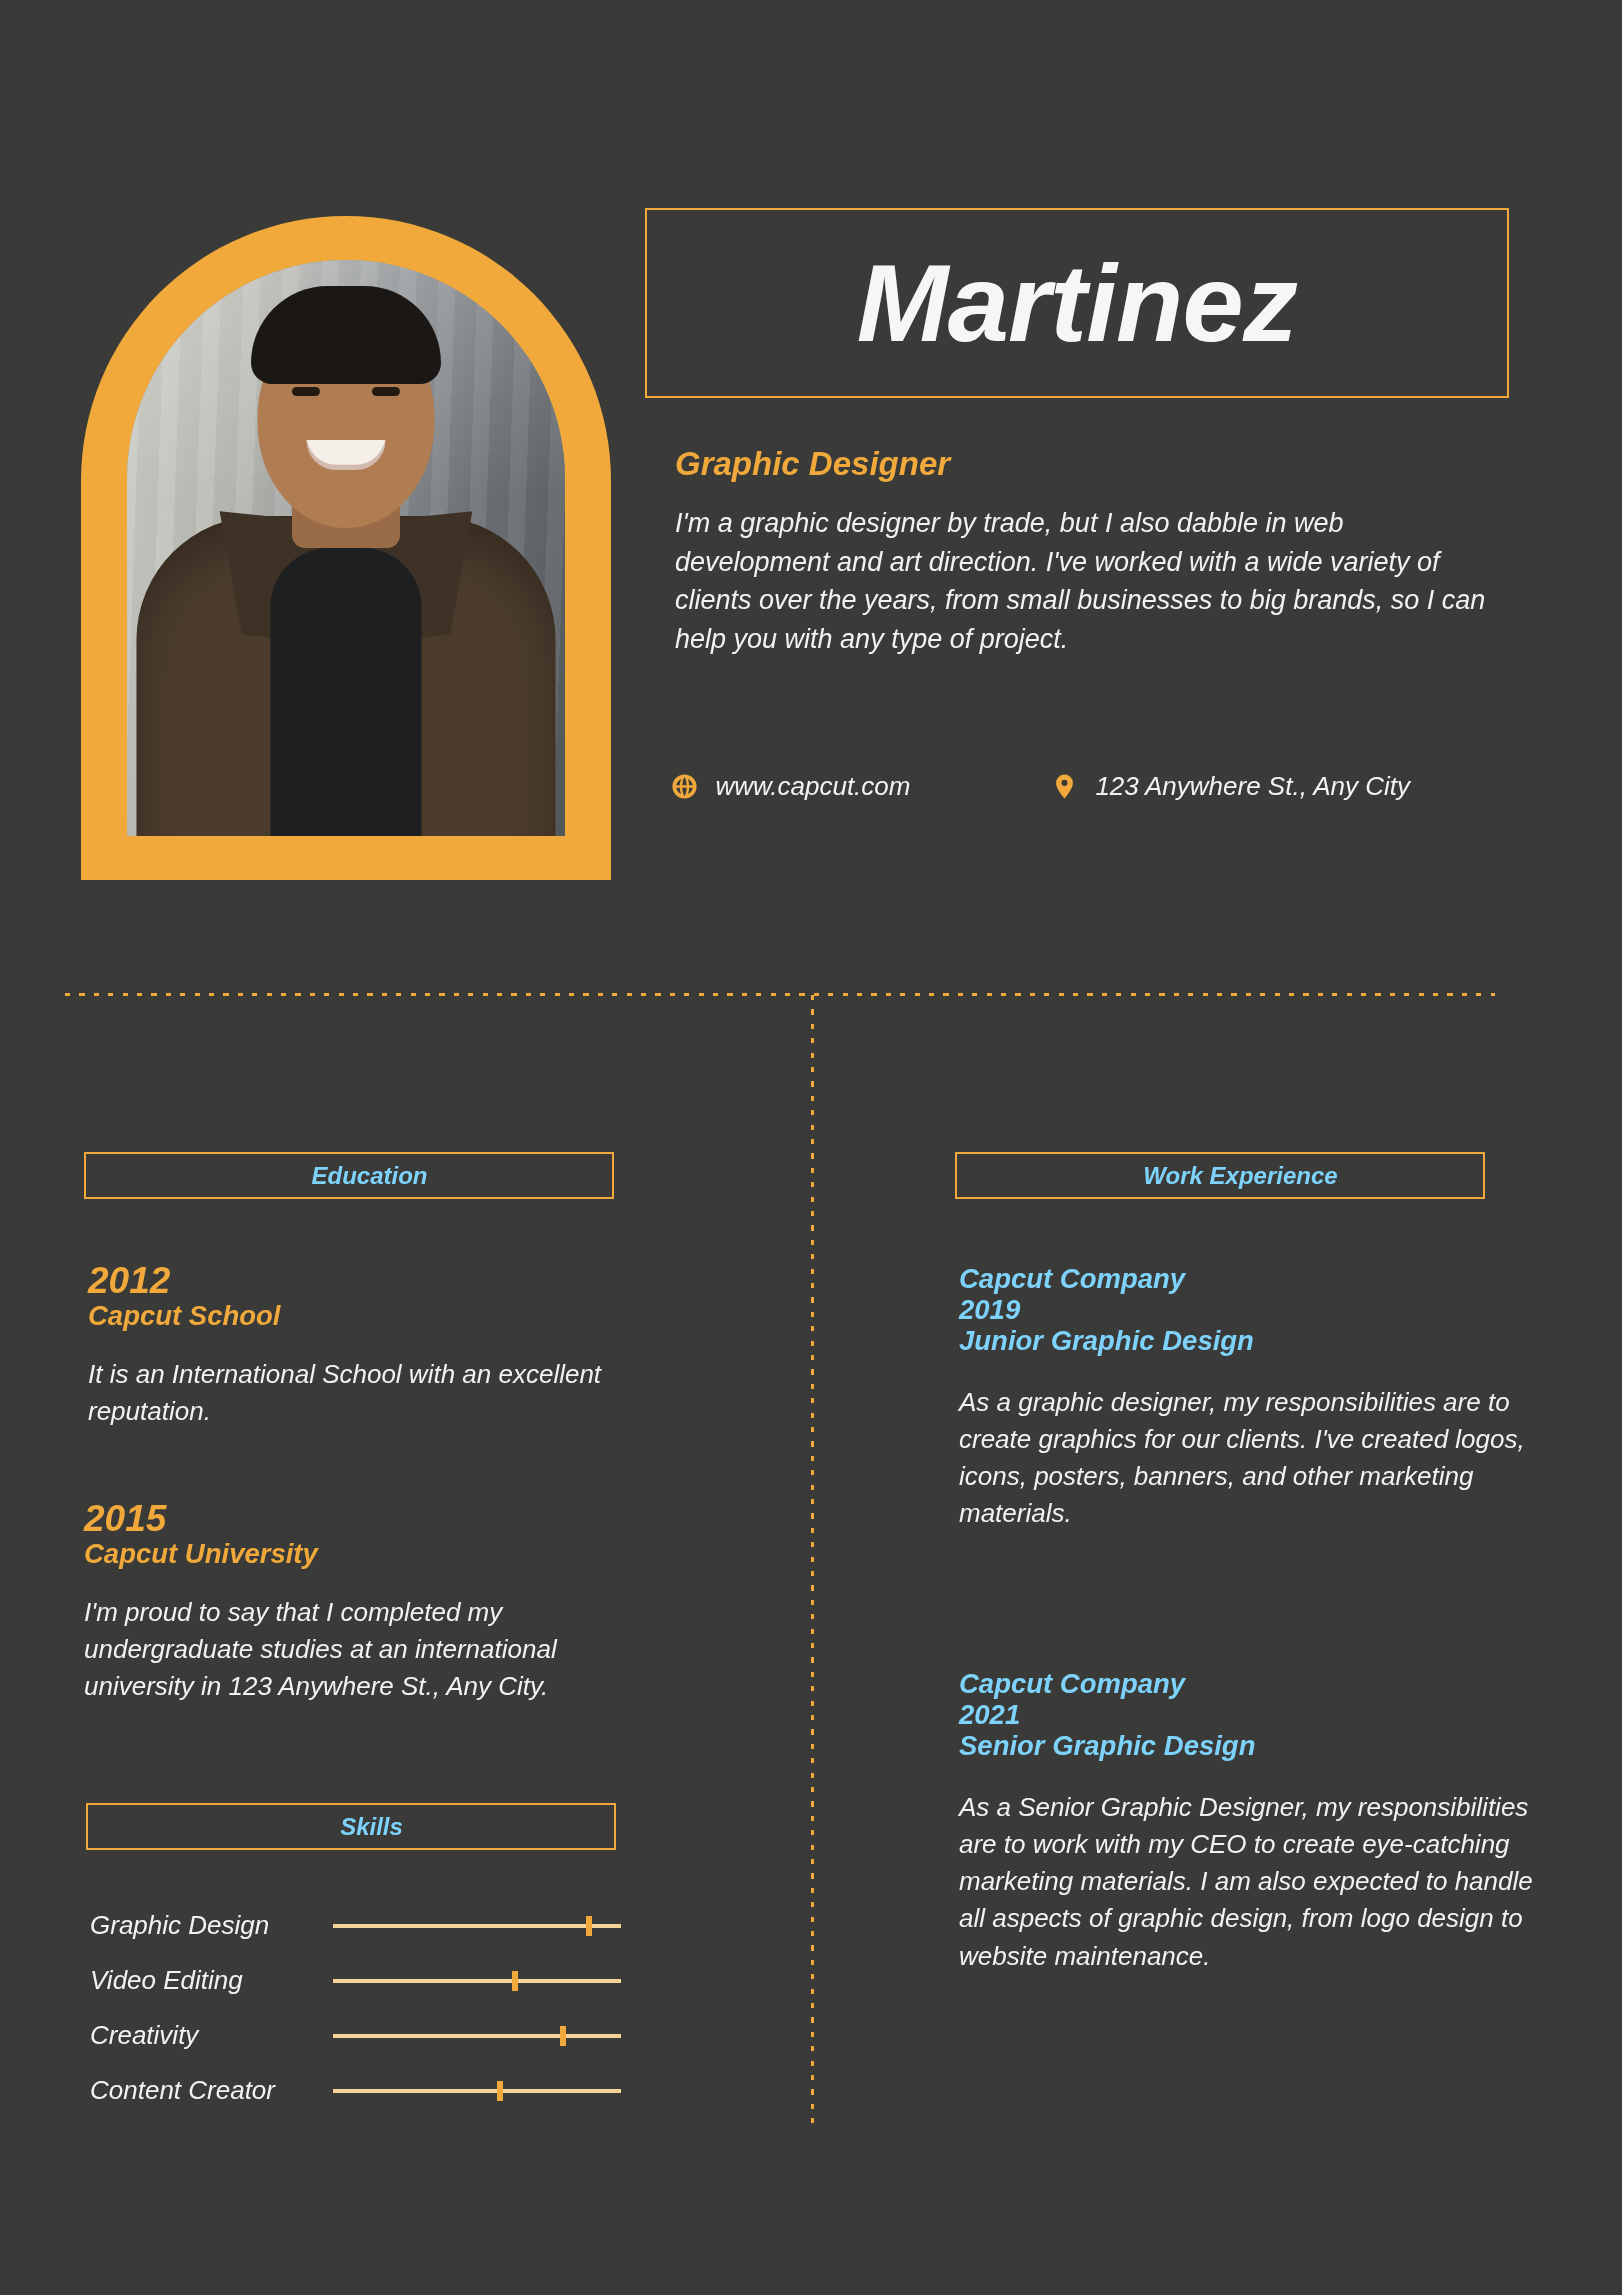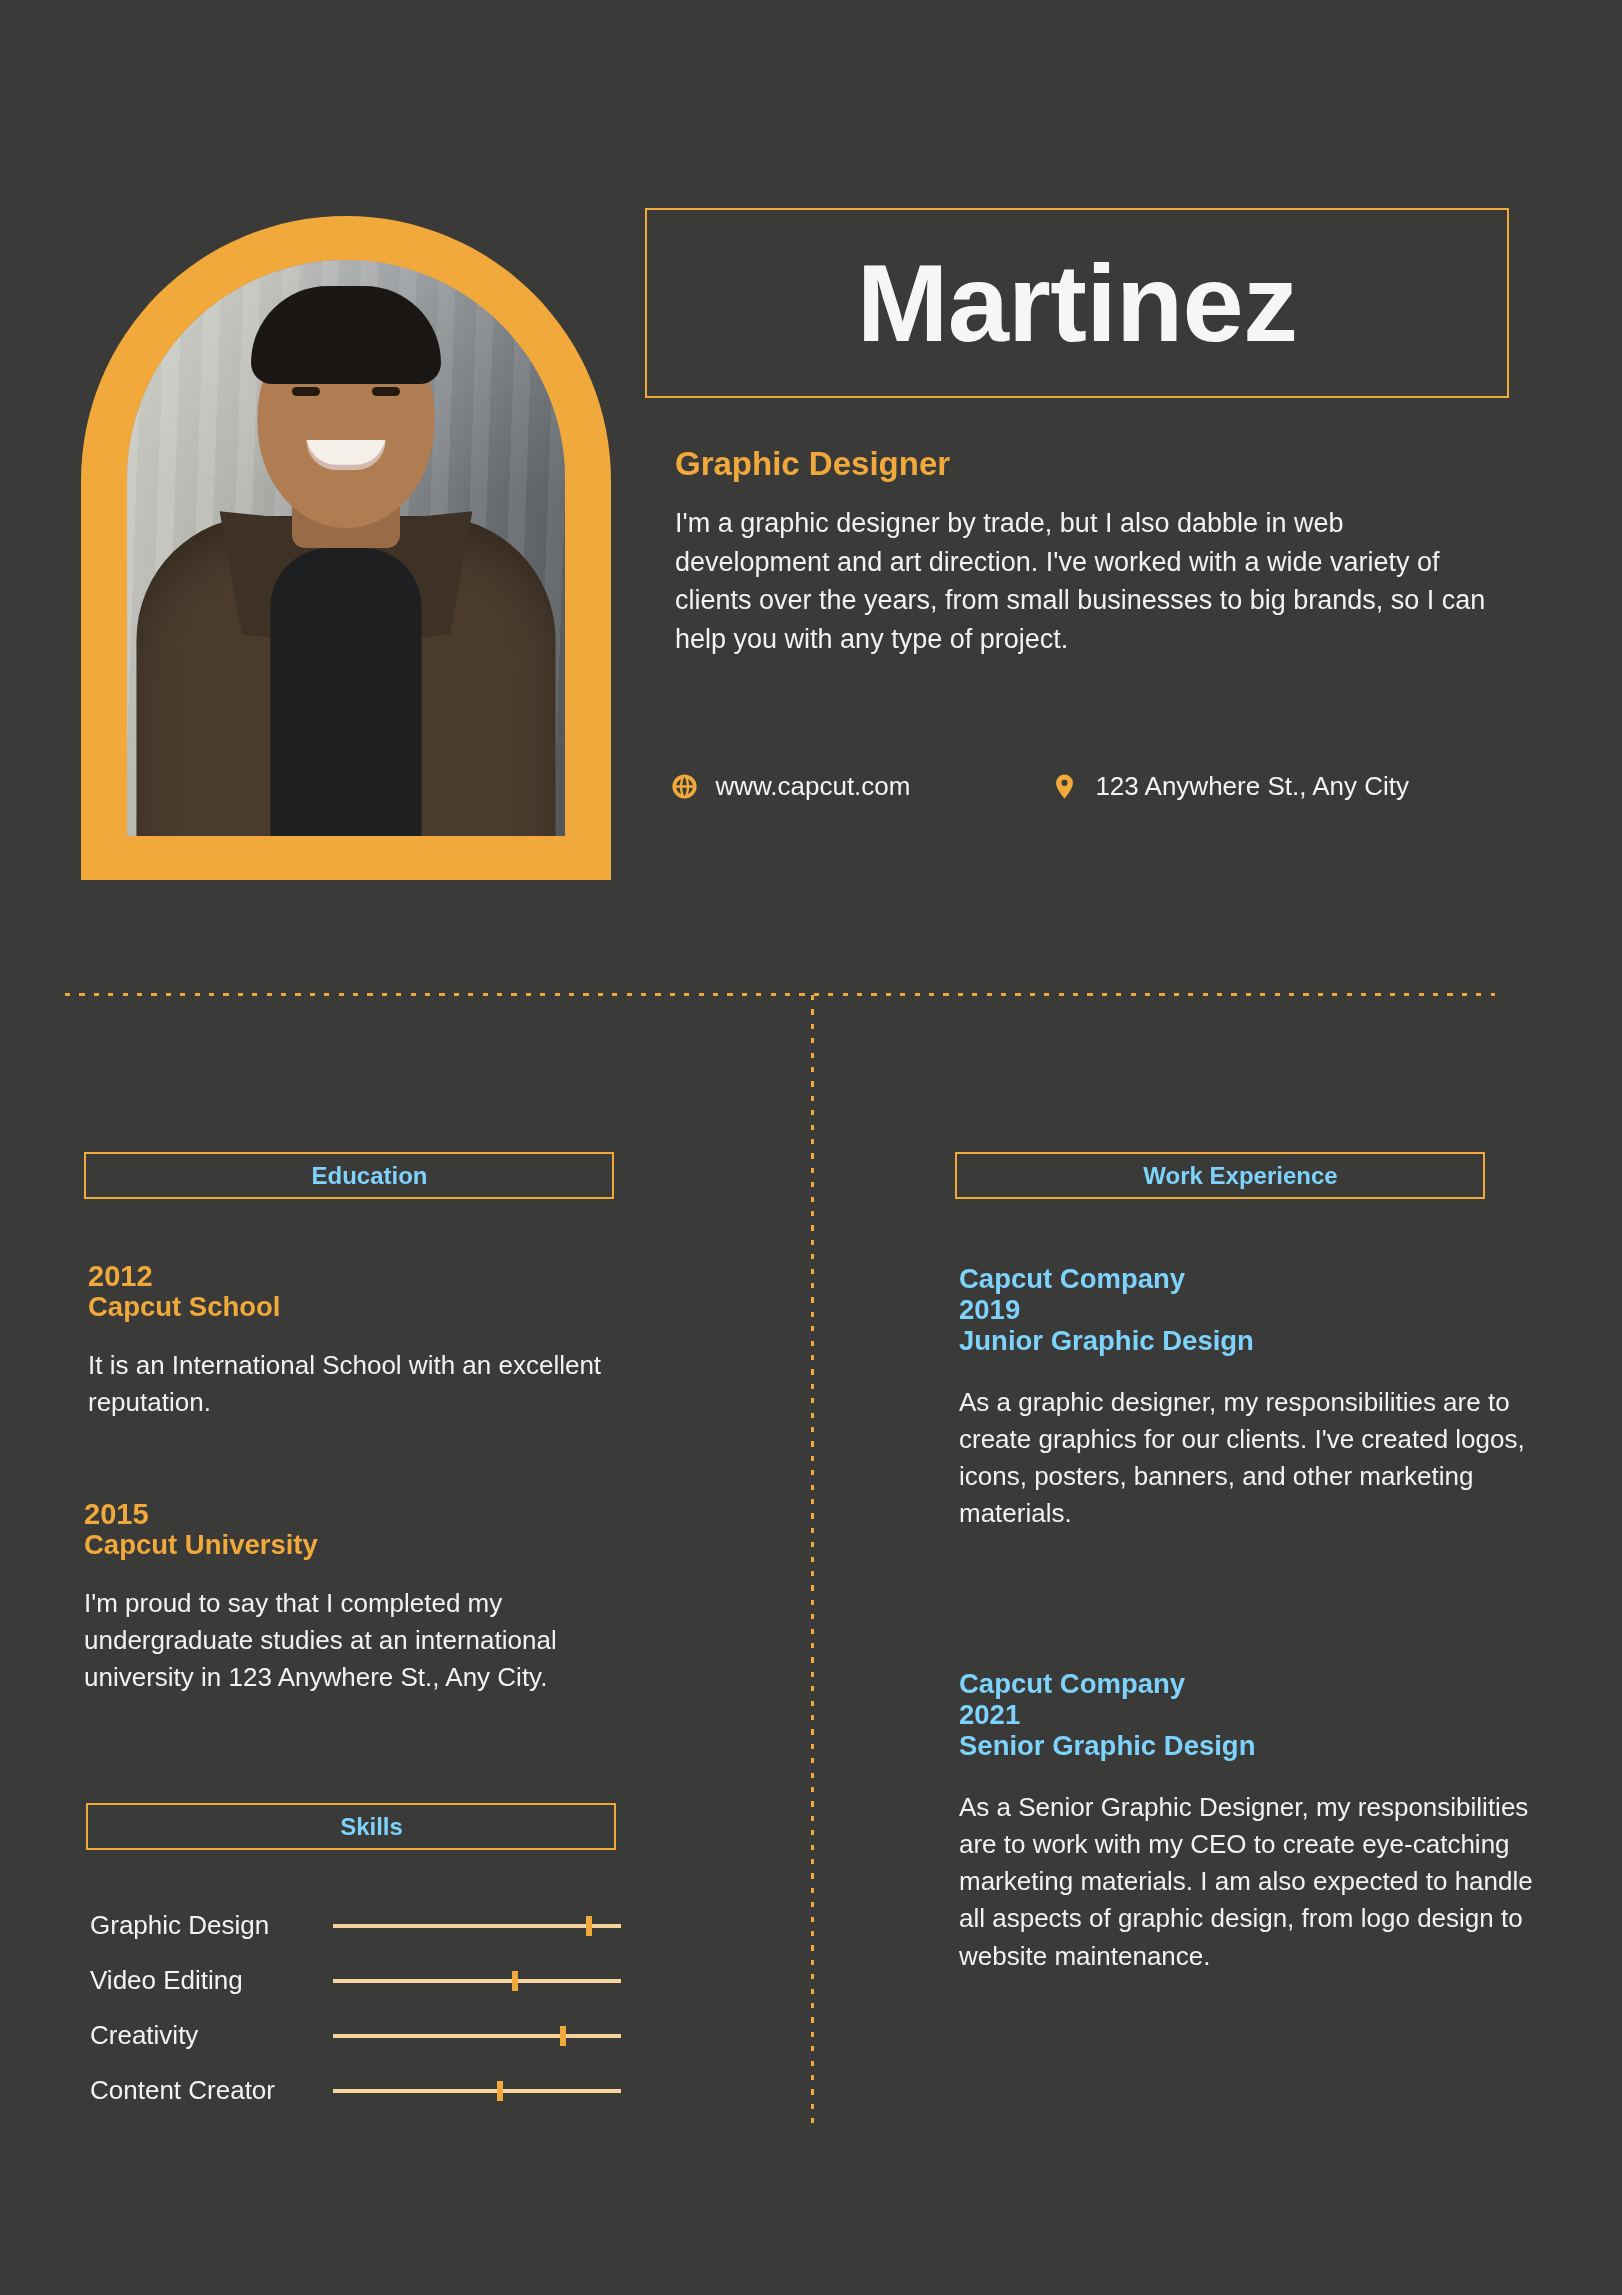--- a/index.html
+++ b/index.html
@@ -9,20 +9,21 @@
   }
   body {
     font-family: "Liberation Sans", sans-serif;
   }
   .page {
     position: relative;
     width: 1623px;
     height: 2295px;
     background: #3a3a38;
     overflow: hidden;
+    font-style: italic;
   }
 
   
   .header {
     position: absolute;
     left: 0;
     top: 0;
     width: 1623px;
     height: 929px;
   }
@@ -227,21 +228,21 @@
     padding-left: 41px;
   }
   #edu-head { left: 84px; top: 1152px; width: 530px; }
   #skills-head { left: 86px; top: 1803px; width: 530px; }
   #work-head { left: 955px; top: 1152px; width: 530px; }
 
   
   .edu-item { position: absolute; width: 556px; }
   .edu-year {
     color: #f0a93a;
-    font-size: 29px;
+    font-size: 37px;
     font-weight: 700;
     line-height: 1.12;
   }
   .edu-school {
     color: #f0a93a;
     font-size: 27.5px;
     font-weight: 700;
     line-height: 1.12;
   }
   .edu-desc {

